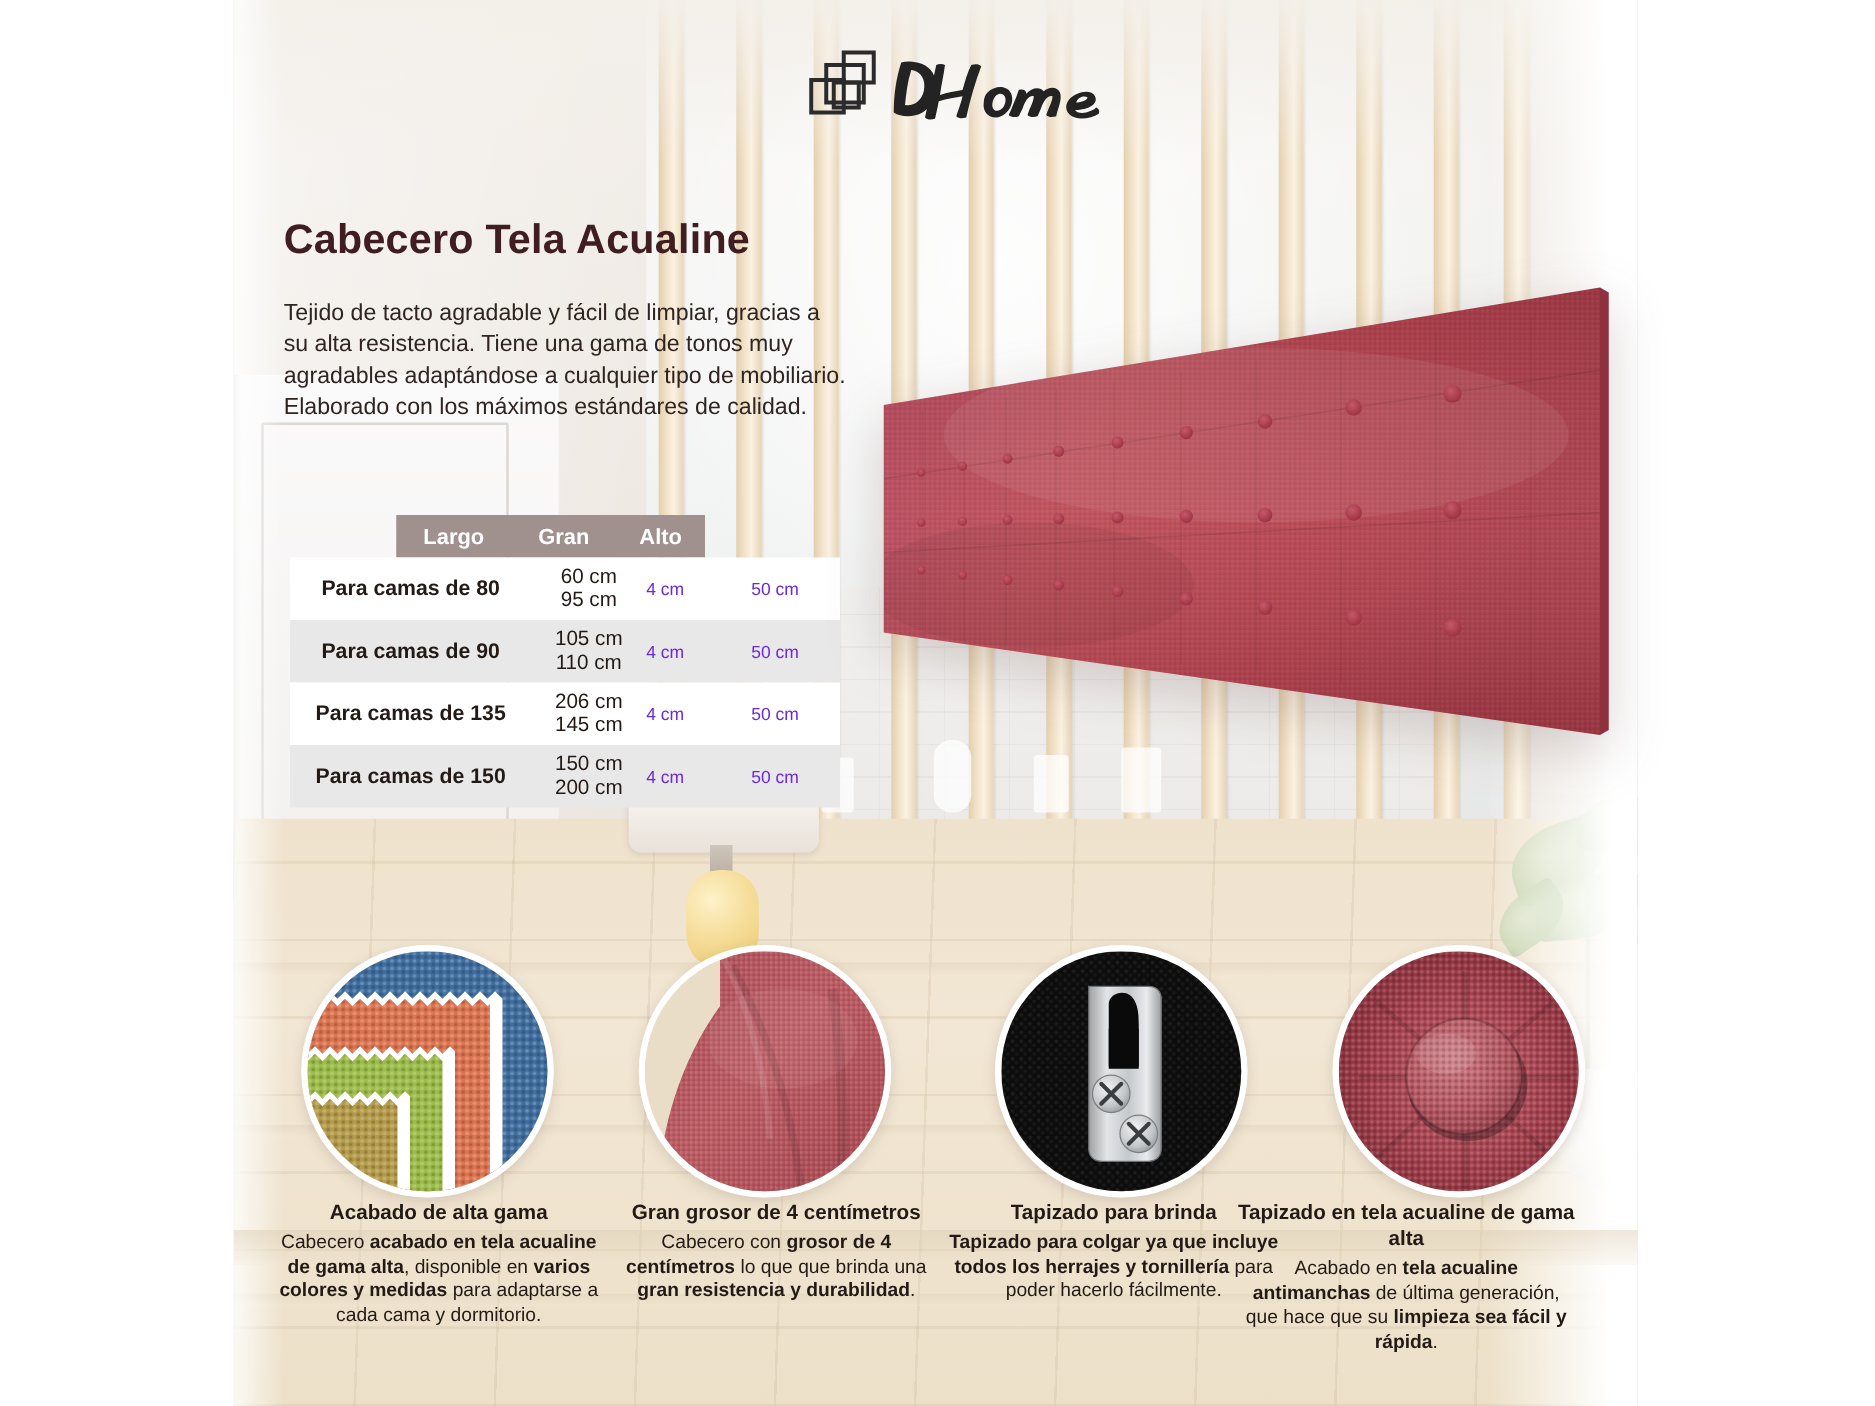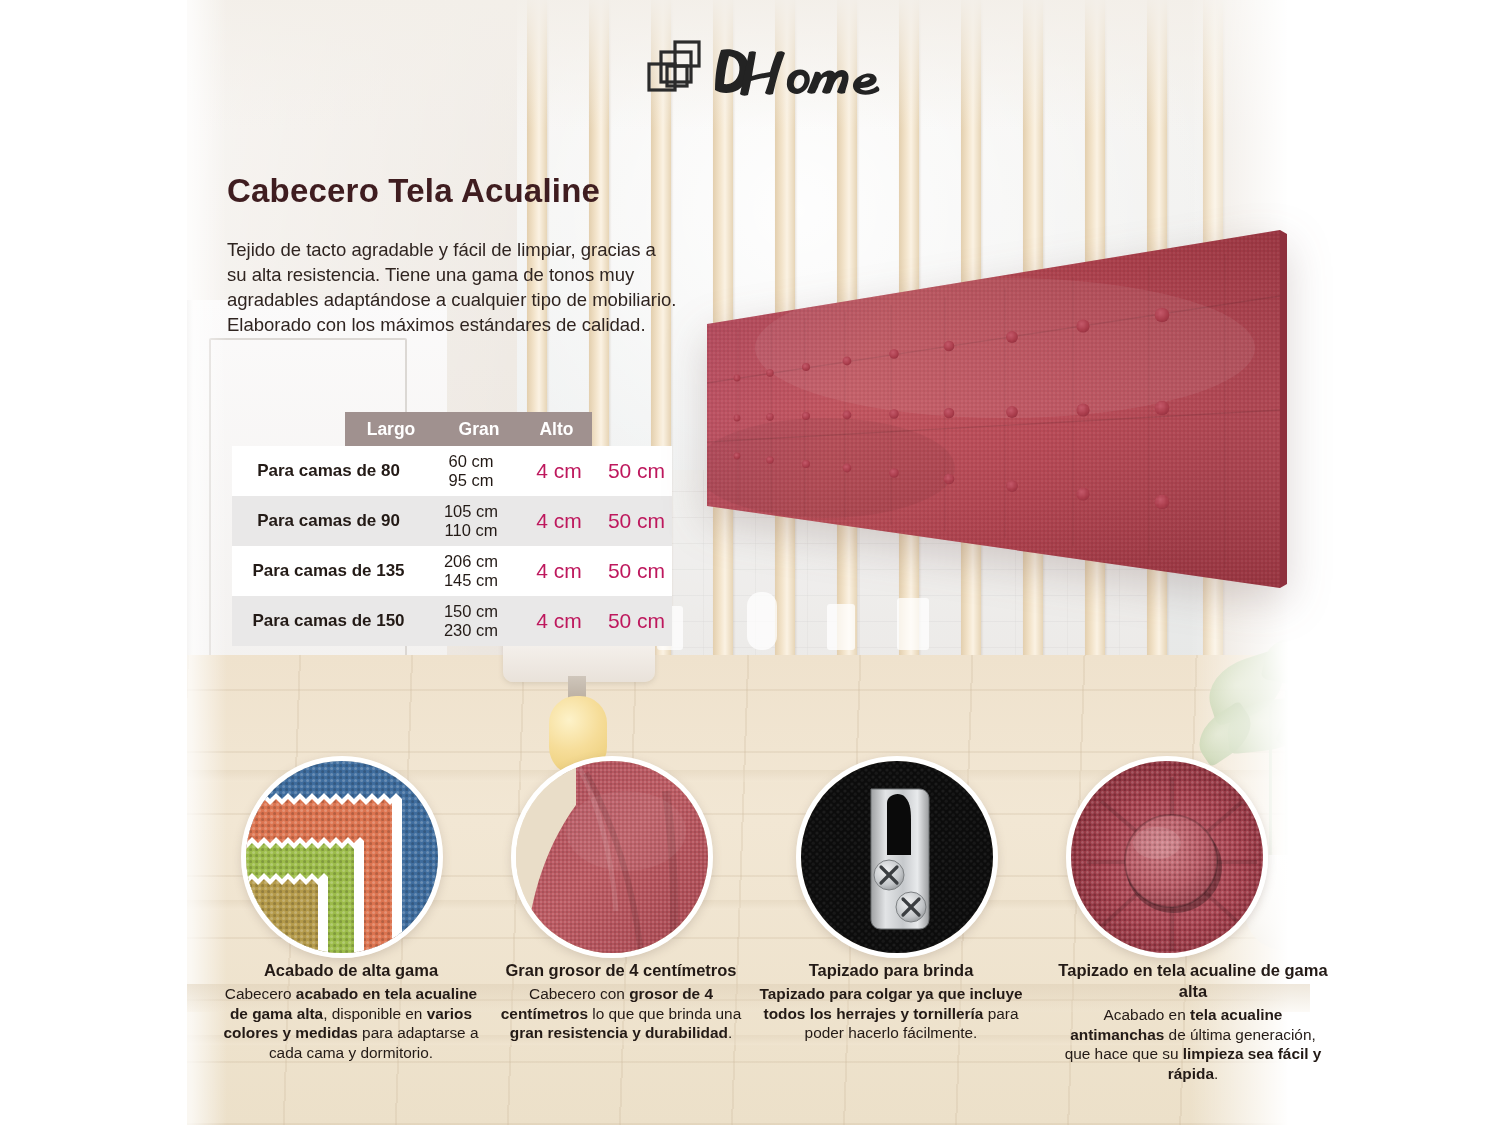--- a/index.html
+++ b/index.html
@@ -152,21 +152,21 @@
     position:absolute; left:227px; top:237px; width:452px;
     font-size:18.5px; line-height:25px; color:#2f2420;
   }
 
   
   #sizeTable {
     position:absolute; left:232px; top:412px; width:440px;
     font-size:0;
   }
   .thead {
-    margin-left:113px; width:247px; height:34px;
+    margin-left:85px; width:247px; height:34px;
     background:#a0918f;
     display:flex; align-items:center;
   }
   .th {
     color:#ffffff; font-size:17.5px; font-weight:bold; text-align:center;
     font-family:"Liberation Sans", sans-serif;
   }
   .th.c1 { width:92px; }
   .th.c2 { width:84px; }
   .th.c3 { width:71px; }
@@ -178,21 +178,21 @@
   .trow.alt2 { background:#e9e8e8; }
   .td-label {
     width:193px; text-align:center; font-size:17px; font-weight:bold; color:#231a16;
     font-family:"Liberation Sans", sans-serif;
   }
   .td-largo {
     width:92px; text-align:center; font-size:16.5px; color:#231a16; line-height:19px;
     font-family:"Liberation Sans", sans-serif;
   }
   .td-fondo, .td-alto {
-    font-size:21px; color:#be185d; text-align:center;
+    font-size:14px; color:#6d28d9; 
     font-family:"Liberation Sans", sans-serif;
   }
   .td-fondo { width:84px; }
   .td-alto  { width:71px; }
 
   
   #headboard {
     position:absolute; left:705px; top:228px; width:585px; height:400px;
     filter: drop-shadow(0 14px 22px rgba(90,60,55,.22));
   }
@@ -341,21 +341,21 @@
         <div>145 cm</div>
       </div>
       <div class="td-fondo">4 cm</div>
       <div class="td-alto">50 cm</div>
     </div>
 
     <div class="trow alt2">
       <div class="td-label">Para camas de 150</div>
       <div class="td-largo">
         <div>150 cm</div>
-        <div>230 cm</div>
+        <div>200 cm</div>
       </div>
       <div class="td-fondo">4 cm</div>
       <div class="td-alto">50 cm</div>
     </div>
   </div>
 
   <div id="headboard">
     <svg width="585" height="400" viewBox="0 0 585 400">
       <defs>
         <linearGradient id="fabGrad" x1="0" y1="0" x2="1" y2="0.25">
@@ -600,20 +600,20 @@
     </div>
   </div>
 
   <div class="caption" style="left:756px; top:960px;">
     <div class="capTitle">Tapizado para brinda</div>
     <div class="capBody">
       <b>Tapizado para colgar ya que </b><b>incluye todos los herrajes y tornillería</b><span> para poder hacerlo fácilmente.</span>
     </div>
   </div>
 
-  <div class="caption" style="left:1058px; top:960px;">
+  <div class="caption" style="left:990px; top:960px;">
     <div class="capTitle">Tapizado en tela acualine de gama alta</div>
     <div class="capBody">
       <span>Acabado en </span><b>tela acualine antimanchas</b><span> de última generación, que hace que su </span><b>limpieza sea fácil y rápida</b><span>.</span>
     </div>
   </div>
 
 </div>
 
 </body></html>

